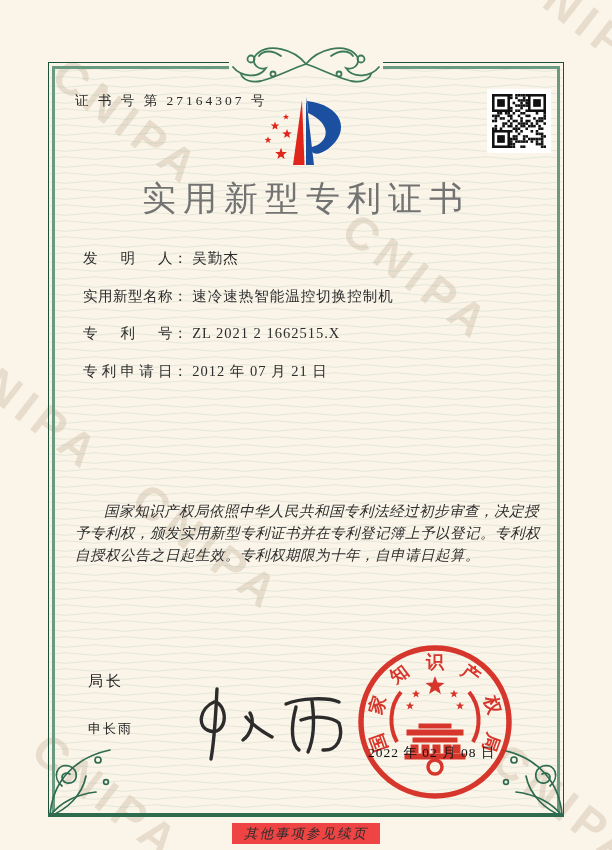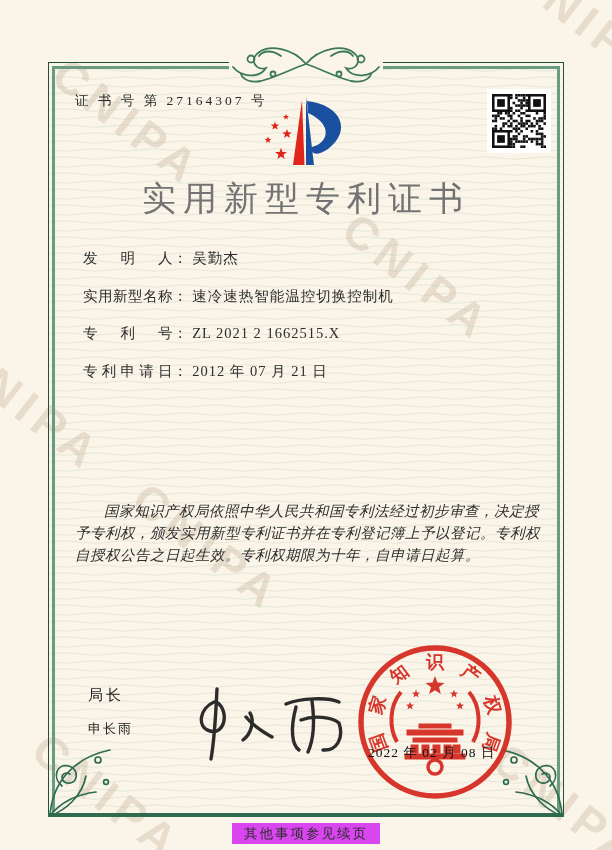--- a/index.html
+++ b/index.html
@@ -41,37 +41,37 @@
   .fvalue{letter-spacing:1px;vertical-align:top;}
   .addr-value{display:inline-block;width:398px;}
   .grant-date-value{display:inline-block;width:168px;}
 
   
   .body-text{position:absolute;left:75px;top:500px;width:472px;z-index:4;color:#2d2d2d;
       font-size:14.5px;line-height:22px;font-style:italic;letter-spacing:.5px;}
   .body-text p{margin:0;text-indent:2em;}
 
   
-  .sig-title{position:absolute;left:88px;top:686px;font-size:15px;letter-spacing:3px;
+  .sig-title{position:absolute;left:88px;top:672px;font-size:15px;letter-spacing:3px;
       color:#222;z-index:4;font-family:"Liberation Sans","DejaVu Sans",sans-serif;text-align:center;}
   .sig-name{position:absolute;left:88px;top:720px;font-size:13px;letter-spacing:2px;
       color:#222;z-index:4;font-family:"Liberation Sans","DejaVu Sans",sans-serif;}
   .sig-hand{position:absolute;left:180px;top:675px;z-index:4;}
 
   
   .seal{position:absolute;left:355px;top:642px;z-index:5;}
   .seal-date{position:absolute;left:368px;top:744px;width:145px;font-size:13.5px;
       letter-spacing:1px;color:#111;z-index:6;white-space:nowrap;}
 
   
   .page-info{position:absolute;left:0;top:773px;width:100%;text-align:center;
       font-size:12.5px;letter-spacing:2px;color:#333;z-index:4;}
   .note{position:absolute;left:0;top:824px;width:100%;text-align:center;z-index:4;}
-  .note span{background:#d946ef;padding:3px 12px;font-size:13.5px;letter-spacing:2px;
-      color:#2d2d2d;}
+  .note span{background:#ef4444;padding:3px 12px;font-size:13.5px;letter-spacing:2px;
+      color:#2d2d2d;font-style:italic;}
 </style>
 </head>
 <body>
 
 <div class="page">
 
   <span class="wm" style="left:40px;top:95px">CNIPA</span>
   <span class="wm" style="left:330px;top:250px">CNIPA</span>
   <span class="wm" style="left:120px;top:520px">CNIPA</span>
   <span class="wm" style="left:-60px;top:380px">CNIPA</span>

